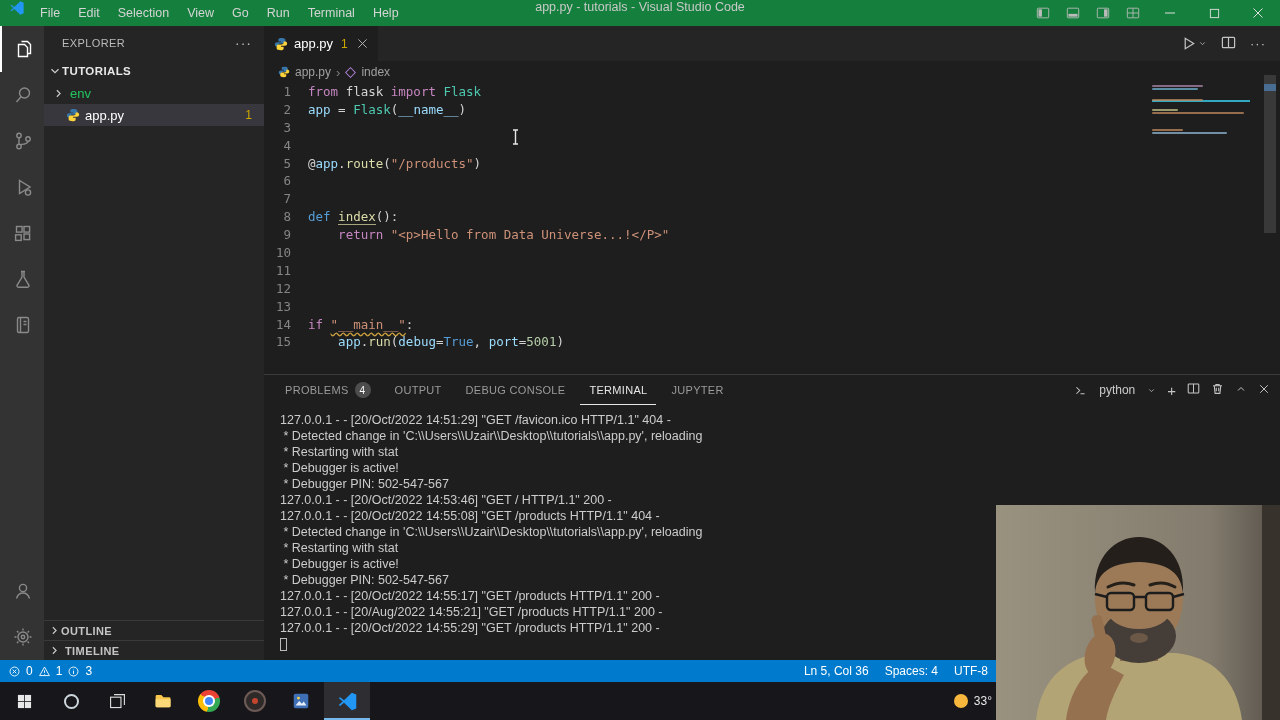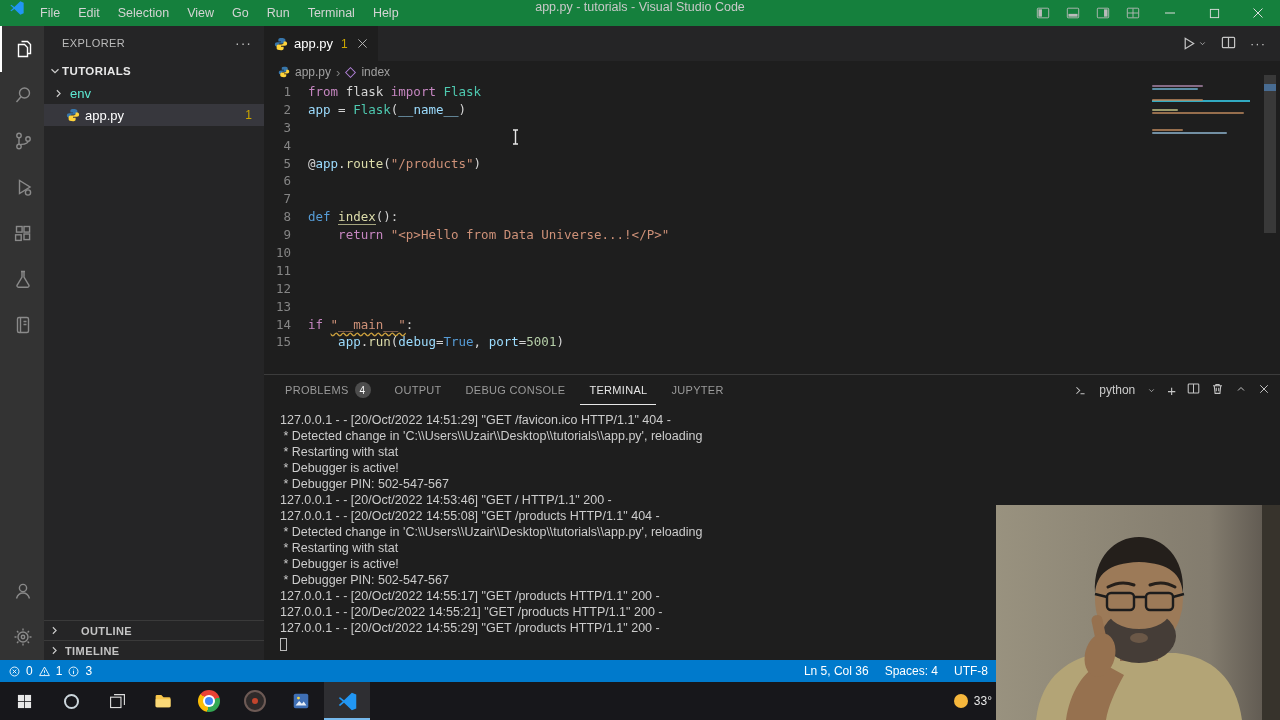--- a/index.html
+++ b/index.html
@@ -28,21 +28,21 @@
   .ab-bottom{margin-top:auto;display:flex;flex-direction:column}
 
   
   .sidebar{position:absolute;left:44px;top:26px;width:220px;height:634px;background:#252526}
   .sb-header{display:flex;align-items:center;justify-content:space-between;height:34px;padding:0 12px 0 18px;
     font-size:11px;letter-spacing:.4px;color:#bbbbbb}
   .sb-more{color:#bbbbbb;font-size:14px;letter-spacing:1px}
   .ws-row{display:flex;align-items:center;height:22px;padding-left:4px;font-weight:700;font-size:11.5px;
     letter-spacing:.4px;color:#e8e8e8}
   .ws-row svg,.file-row svg.chev,.sb-sec svg{stroke:#cccccc;fill:none;stroke-width:1.4;flex:0 0 auto}
-  .file-row{display:flex;align-items:center;height:22px;padding-left:8px;color:#5eead4;font-size:13px}
+  .file-row{display:flex;align-items:center;height:22px;padding-left:8px;color:#22c55e;font-size:13px}
   .file-row .name{margin-left:5px}
   .file-row.selected{background:#37373d;color:#ffffff}
   .warn-badge{margin-left:auto;margin-right:12px;color:#cca700;font-size:12px}
   .sb-bottom{position:absolute;left:0;bottom:0;width:100%}
   .sb-sec{display:flex;align-items:center;height:20px;border-top:1px solid #3a3a3a;padding-left:4px;
     font-size:11px;font-weight:700;letter-spacing:.4px;color:#c5c5c5}
 
   
   .tabbar{position:absolute;left:264px;top:26px;width:1016px;height:35px;background:#252526;display:flex}
   .tab{display:flex;align-items:center;height:35px;padding:0 10px;background:#1e1e1e;color:#ffffff;font-size:13px}
@@ -272,21 +272,21 @@
         <path fill="#ffd43b" d="M8 15c3 0 3-1.3 3-2.2V11H8v-1h4.4c1.6 0 2.6-1 2.6-2.6C15 5.7 14 5 12.4 5H11v1.6C11 8 9.8 8.5 8.6 8.5H5c-1 0-2 .8-2 2v2.3C3 14.5 5 15 8 15z"></path>
         </svg>
       <span class="name">app.py</span>
       <span class="warn-badge">1</span>
     </div>
     <div class="sb-bottom">
       <div class="sb-sec">
         <svg width="13" height="13" viewBox="0 0 16 16">
             <path d="M6 4l4 4-4 4"></path>
           </svg>
-        <span style="margin-left:20px">OUTLINE</span>
+        <span style="margin-left:0">OUTLINE</span>
       </div>
       <div class="sb-sec">
         <svg width="13" height="13" viewBox="0 0 16 16">
             <path d="M6 4l4 4-4 4"></path>
           </svg>
         <span style="margin-left:4px">TIMELINE</span>
       </div>
     </div>
   </div>
 
@@ -441,21 +441,21 @@
           <div class="term-line"> * Restarting with stat</div>
           <div class="term-line"> * Debugger is active!</div>
           <div class="term-line"> * Debugger PIN: 502-547-567</div>
           <div class="term-line">127.0.0.1 - - [20/Oct/2022 14:53:46] "GET / HTTP/1.1" 200 -</div>
           <div class="term-line">127.0.0.1 - - [20/Oct/2022 14:55:08] "GET /products HTTP/1.1" 404 -</div>
           <div class="term-line"> * Detected change in 'C:\\Users\\Uzair\\Desktop\\tutorials\\app.py', reloading</div>
           <div class="term-line"> * Restarting with stat</div>
           <div class="term-line"> * Debugger is active!</div>
           <div class="term-line"> * Debugger PIN: 502-547-567</div>
           <div class="term-line">127.0.0.1 - - [20/Oct/2022 14:55:17] "GET /products HTTP/1.1" 200 -</div>
-          <div class="term-line">127.0.0.1 - - [20/Dec/2022 14:55:21] "GET /products HTTP/1.1" 200 -</div>
+          <div class="term-line">127.0.0.1 - - [20/Aug/2022 14:55:21] "GET /products HTTP/1.1" 200 -</div>
           <div class="term-line">127.0.0.1 - - [20/Oct/2022 14:55:29] "GET /products HTTP/1.1" 200 -</div>
         </div>
       <div class="term-cursor"></div>
     </div>
   </div>
 
   <div class="statusbar">
     <div class="sb-left">
       <svg width="13" height="13" viewBox="0 0 16 16">
           <circle cx="8" cy="8" r="5.5"></circle>

